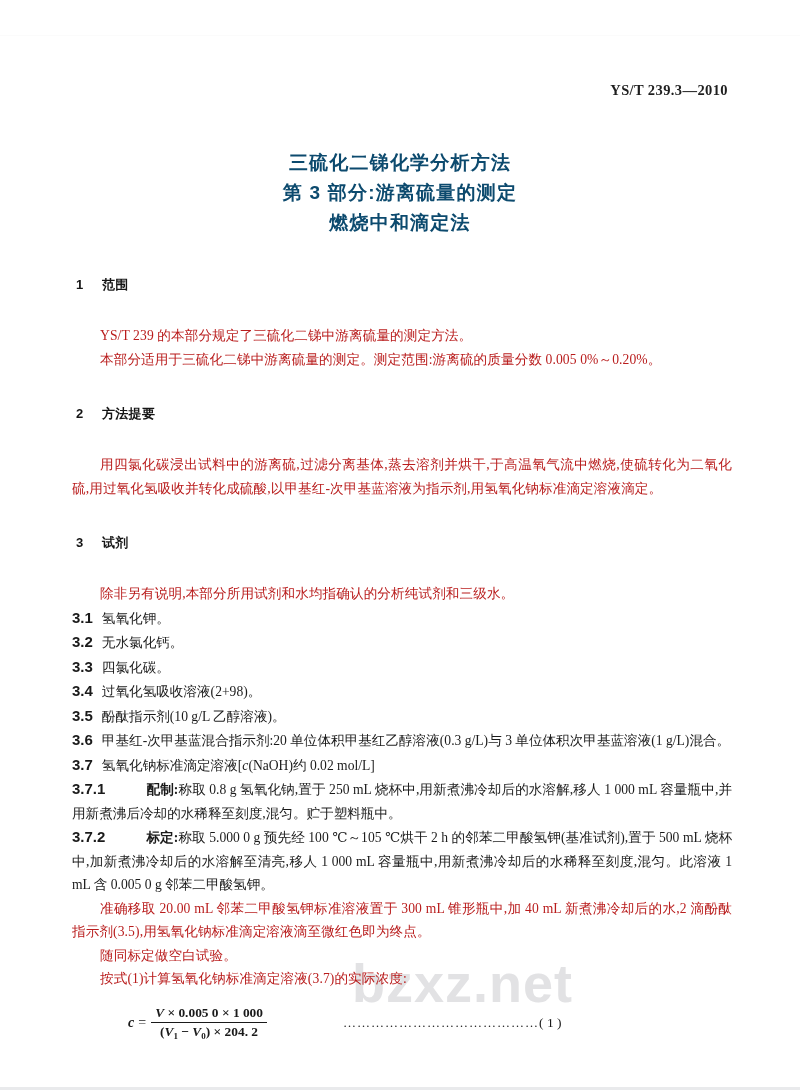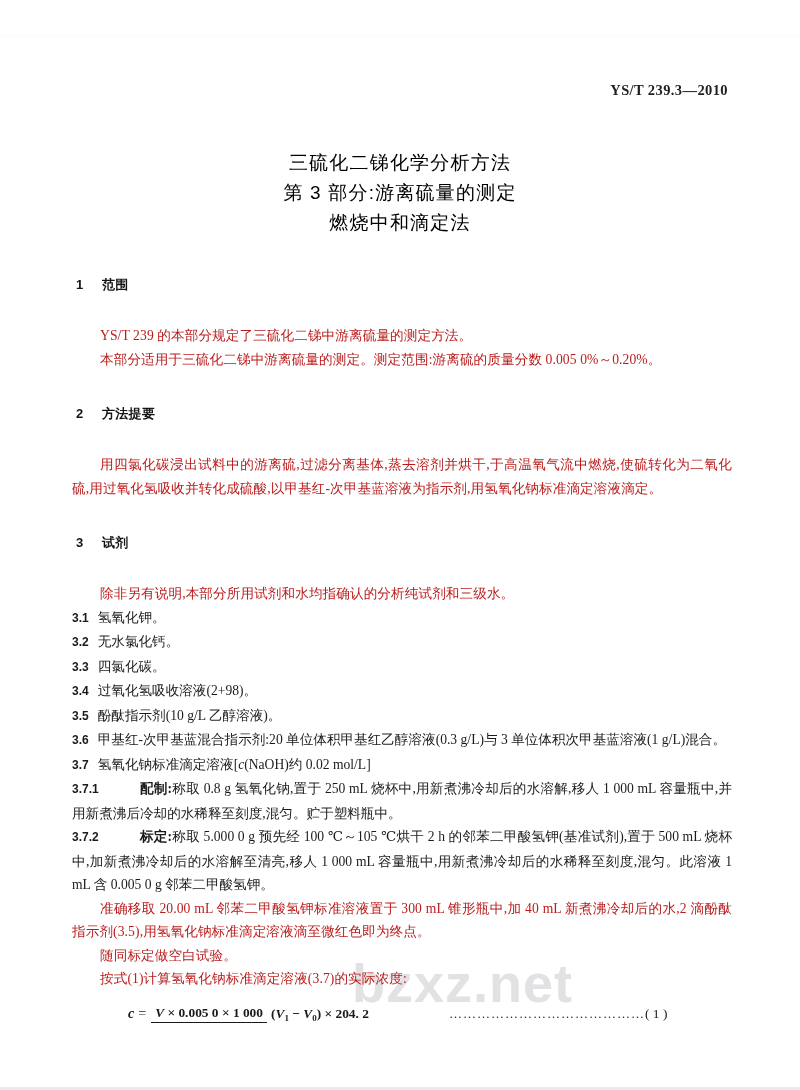--- a/index.html
+++ b/index.html
@@ -73,24 +73,24 @@
   
   .title-block {
     position: absolute;
     top: 148px;
     left: 0;
     width: 800px;
     text-align: center;
   }
   .title-line {
     font-family: "Liberation Sans", "DejaVu Sans", sans-serif;
-    font-weight: normal;
+    font-weight: bold;
     font-size: 19px;
     letter-spacing: 1.2px;
-    color: #000000;
+    color: #0c4a6e;
     line-height: 30px;
     white-space: nowrap;
   }
 
   
   .body-area {
     position: absolute;
     top: 272px;
     left: 72px;
     width: 660px;
@@ -129,21 +129,21 @@
     padding: 0;
     font-family: "Liberation Serif", "DejaVu Serif", serif;
     font-size: 13.6px;
     line-height: 23.5px;
     color: #1a1a1a;
     text-align: justify;
   }
   p.clause .cnum {
     font-family: "Liberation Sans", "DejaVu Sans", sans-serif;
     font-weight: bold;
-    font-size: 12px;
+    font-size: 15px;
     margin-right: 9px;
   }
   p.clause .ctitle {
     font-weight: bold;
     margin-left: 32px;
   }
   .gap-l  { height: 26px; }
   .gap-xl { height: 30px; }
 
   i.sym { font-style: italic; }
@@ -167,21 +167,21 @@
     font-weight: bold;
     margin-right: 4px;
     font-size: 14px;
   }
   .formula .eq {
     margin-right: 5px;
     font-size: 14px;
   }
   .frac {
     display: inline-flex;
-    flex-direction: row;
+    flex-direction: column;
     text-align: center;
     vertical-align: middle;
   }
   .frac .numer {
     padding: 0 4px 1px 4px;
     border-bottom: 1.4px solid #1a1a1a;
     font-weight: bold;
     font-size: 13.4px;
   }
   .frac .denom {

